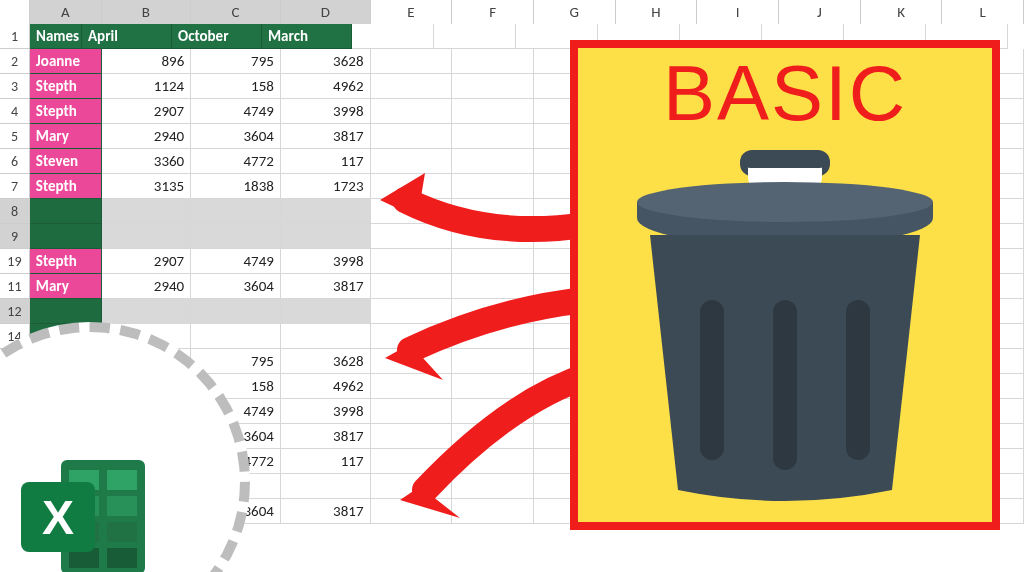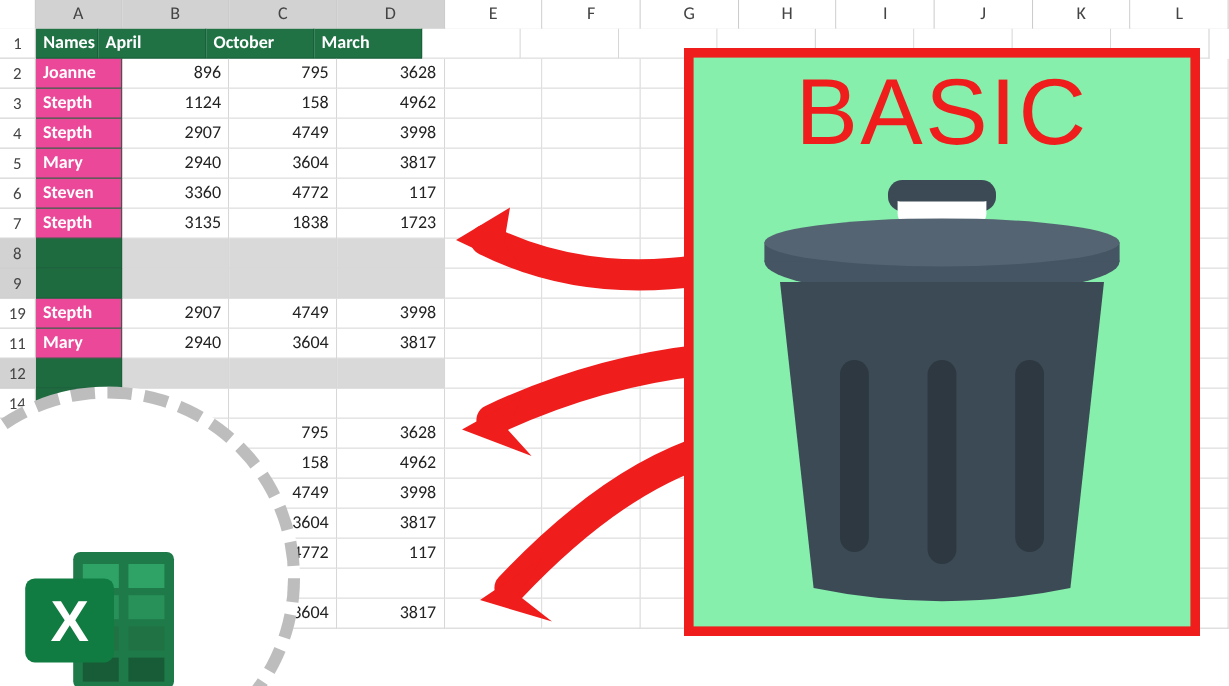--- a/index.html
+++ b/index.html
@@ -88,21 +88,21 @@
   }
   .cell.sel { background: #d9d9d9; }
 
   .overlay-box {
     position: absolute;
     left: 570px;
     top: 40px;
     width: 430px;
     height: 490px;
     border: 8px solid #f01d1d;
-    background: #86efac;
+    background: #fde047;
   }
   .overlay-title {
     text-align: center;
     font-family: Impact, 'Arial Black', sans-serif;
     font-size: 78px;
     color: #f01d1d;
     letter-spacing: 2px;
     line-height: 1;
     margin-top: 6px;
   }

